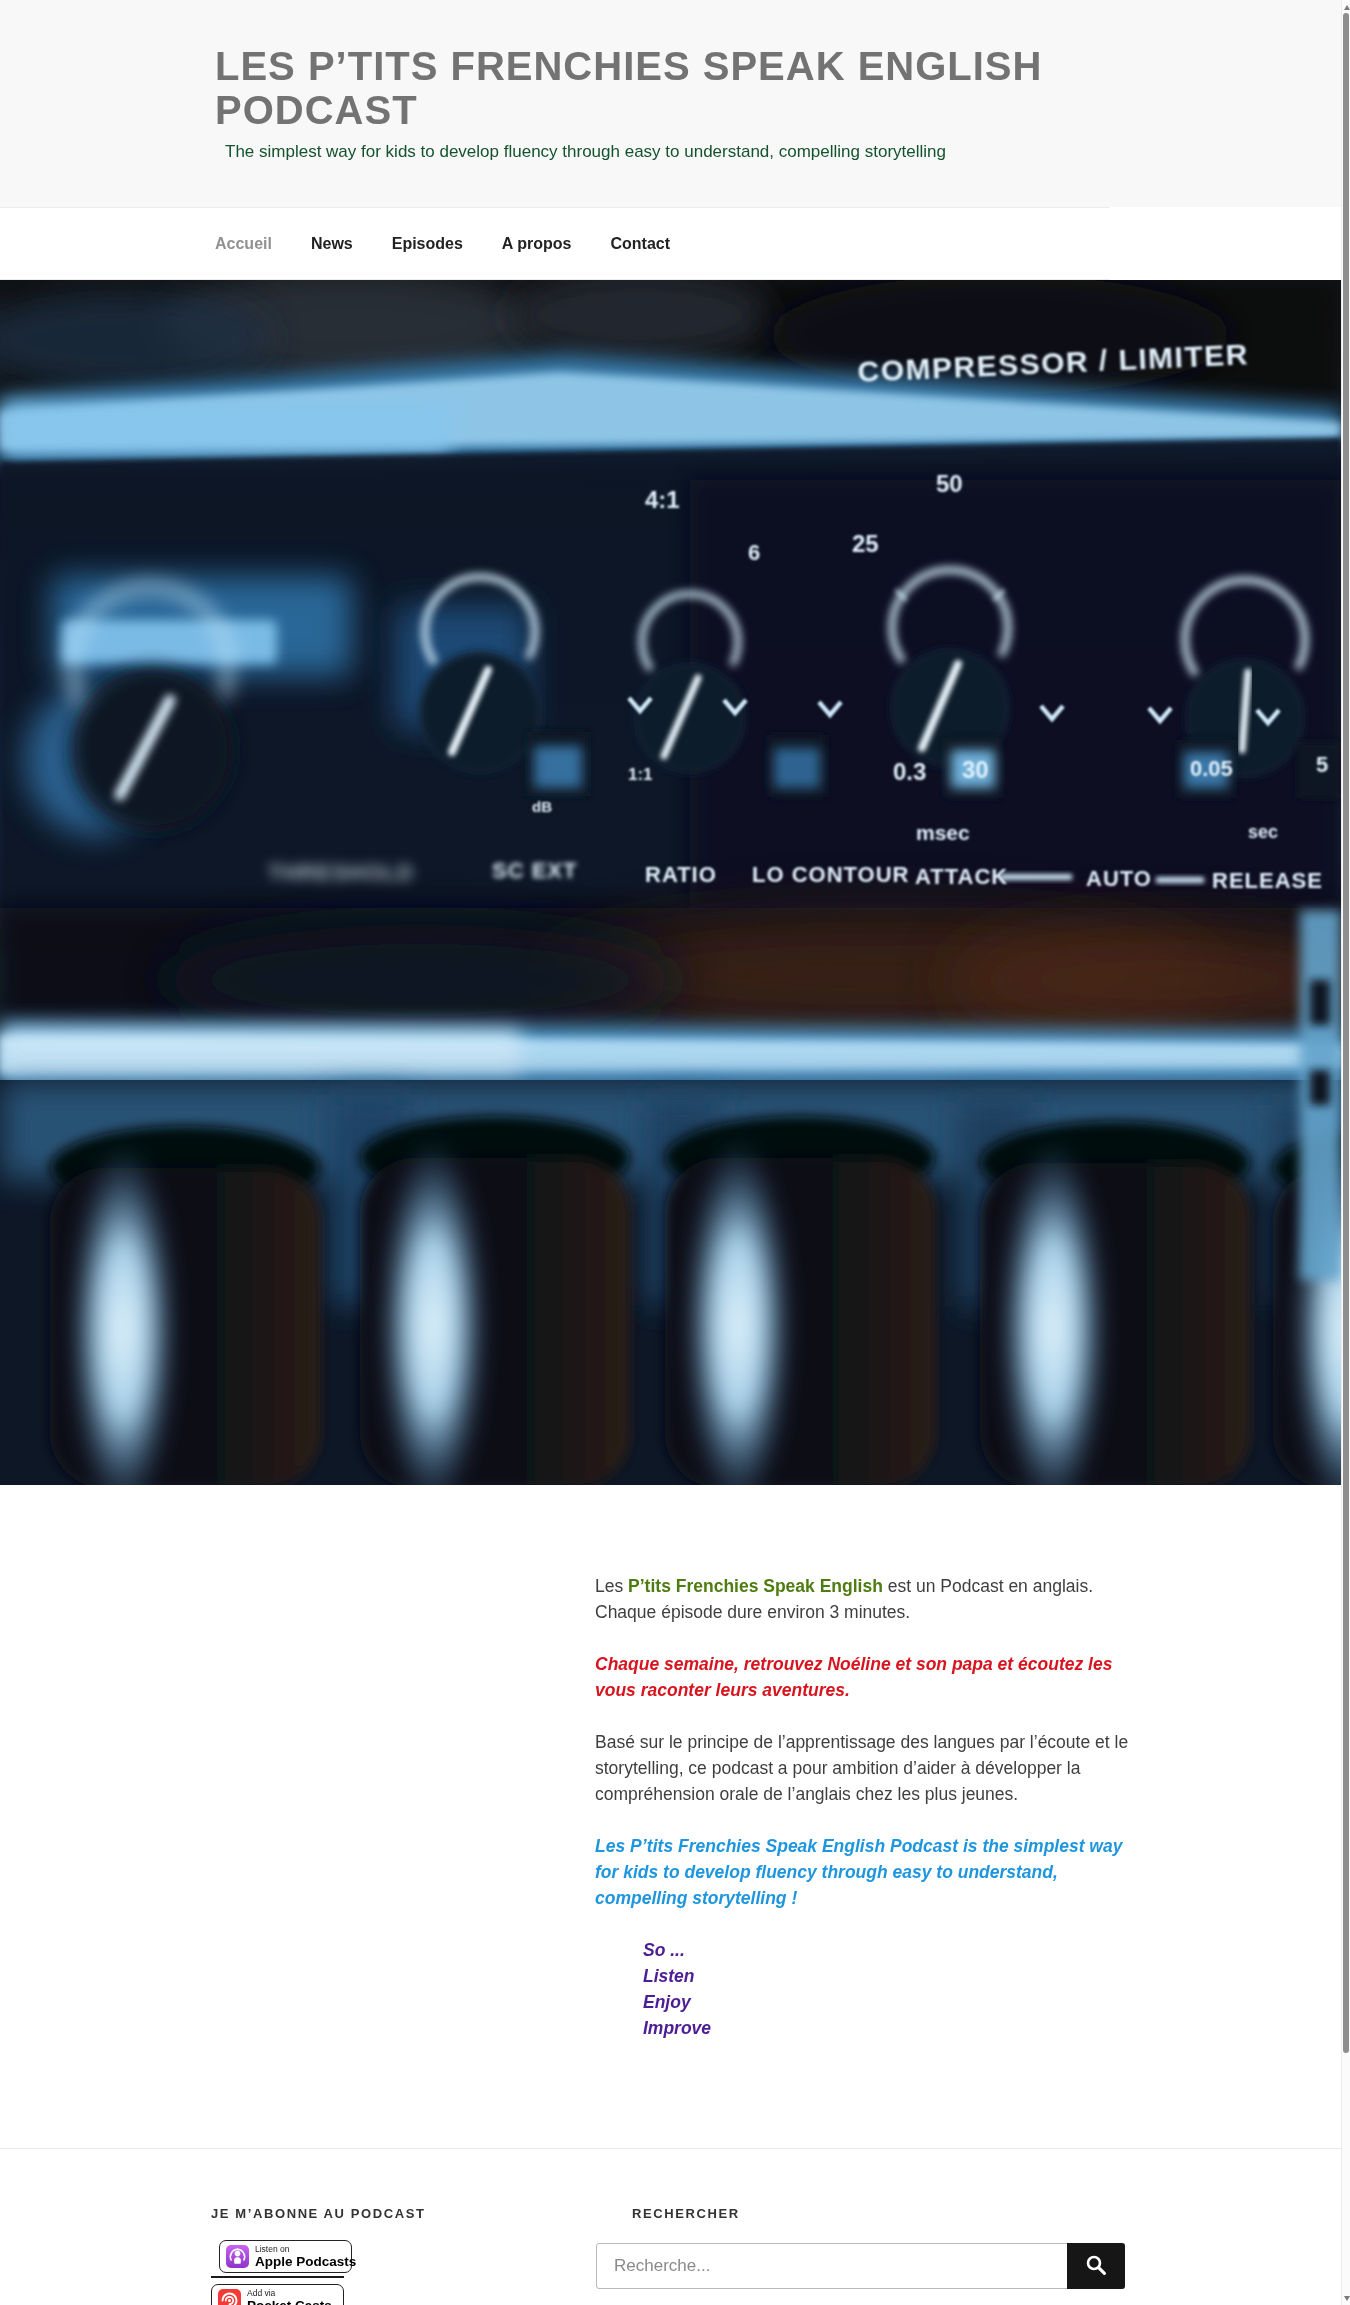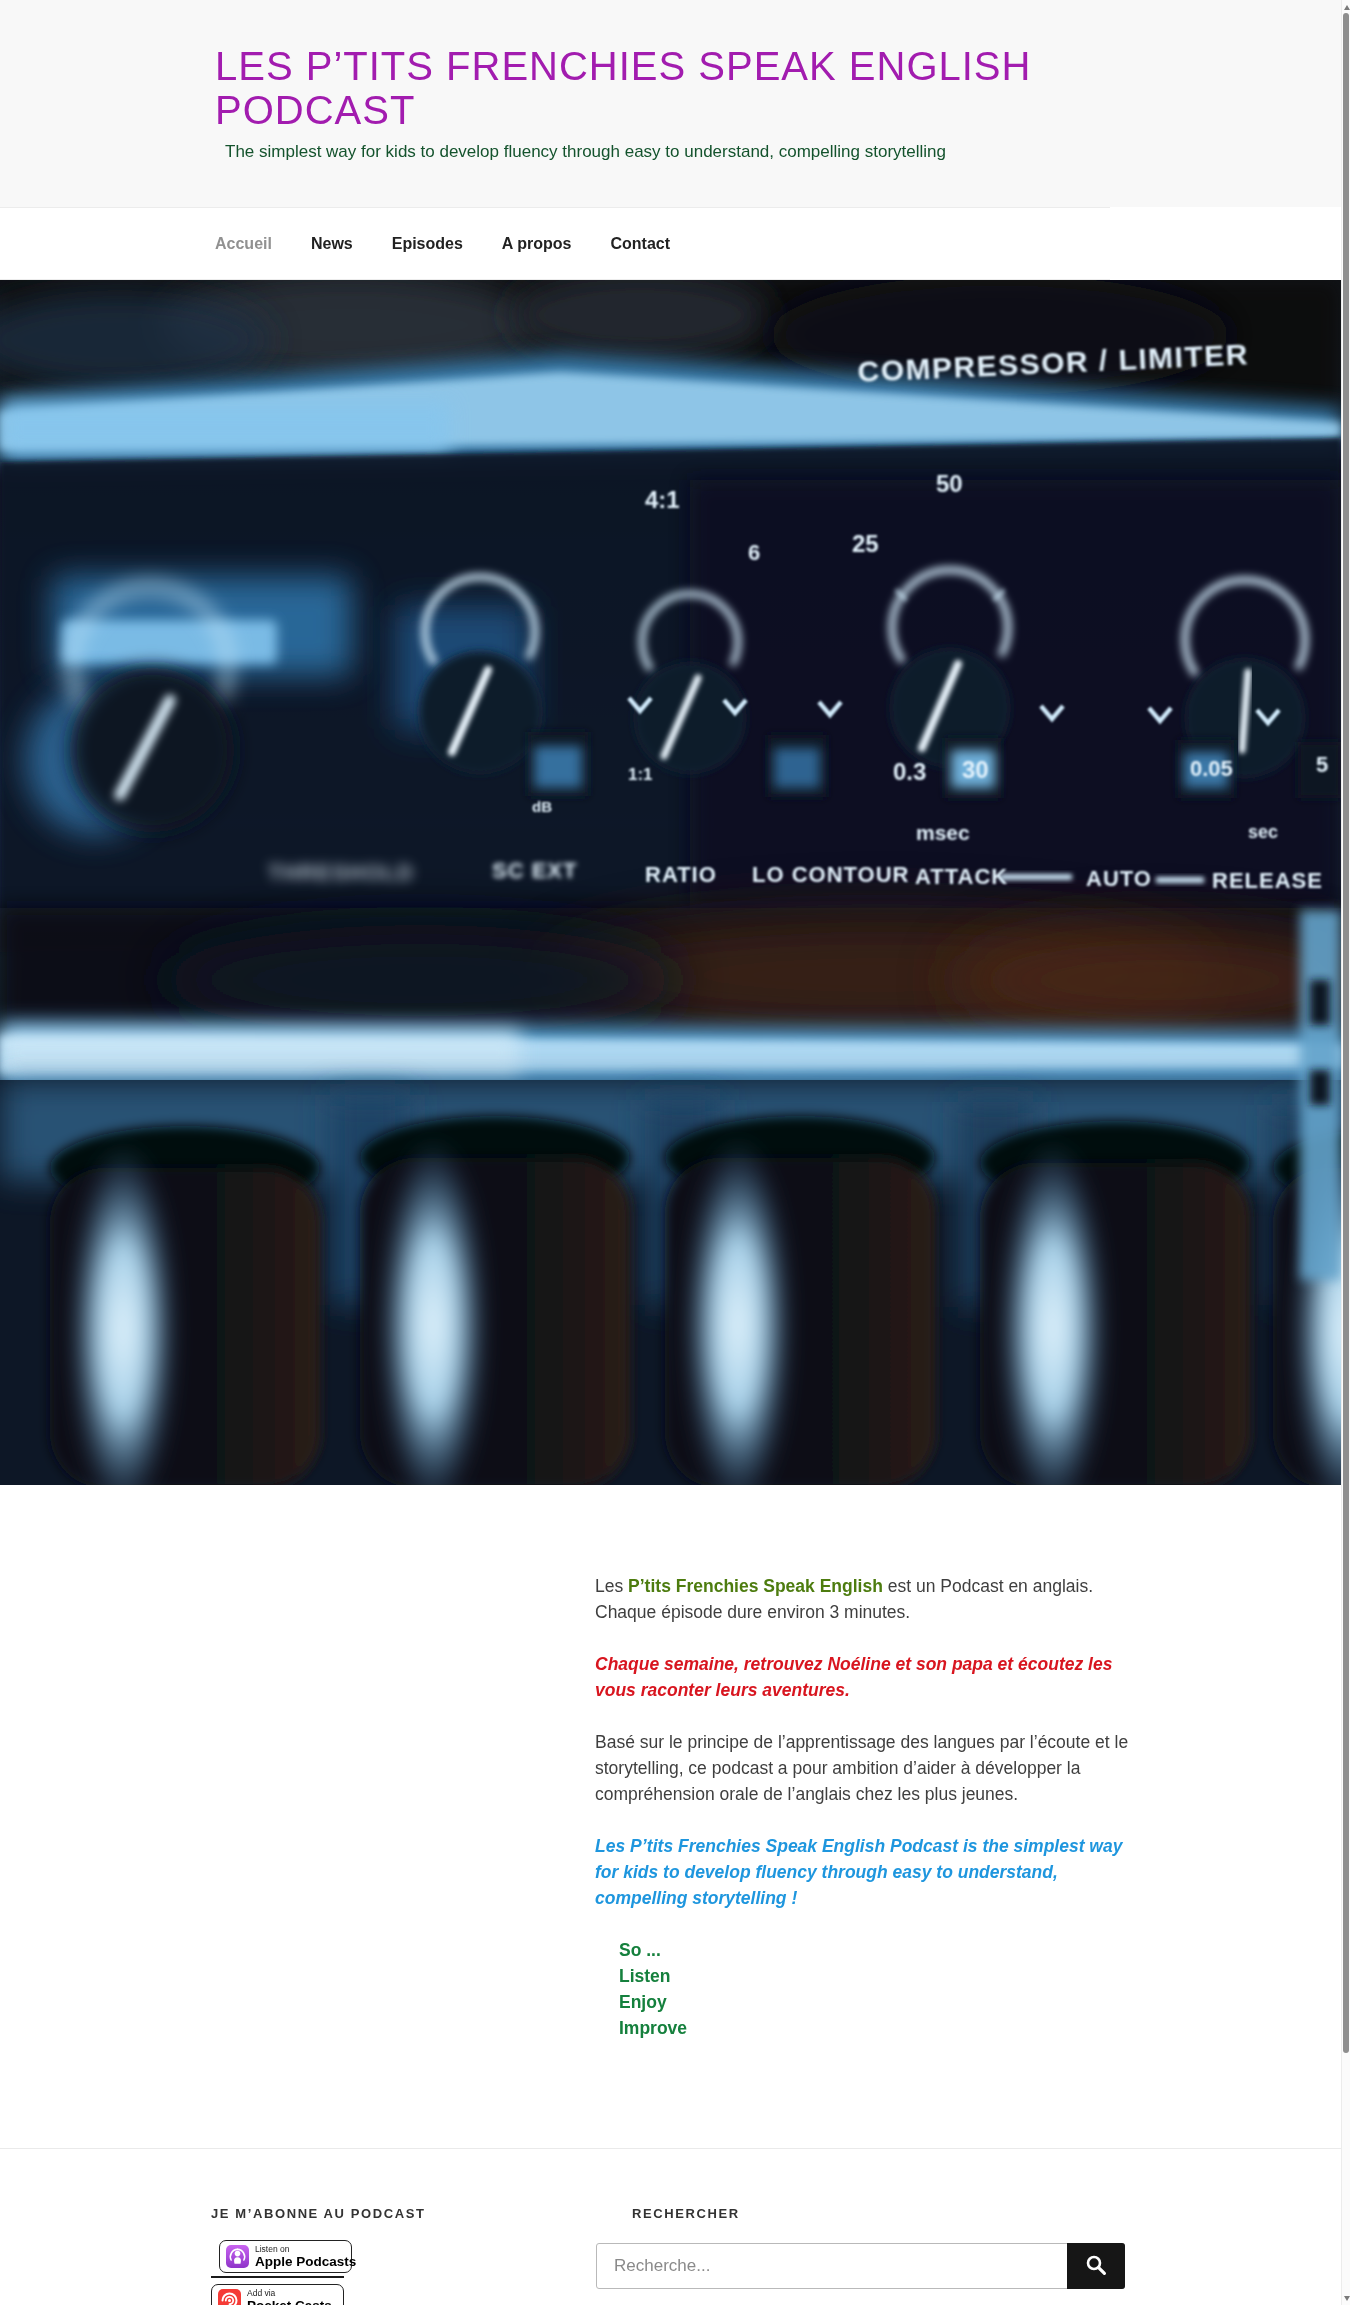--- a/index.html
+++ b/index.html
@@ -3,42 +3,42 @@
 <meta charset="utf-8">
 <style>
   html,body{margin:0;padding:0;background:#e9e9e9;}
   *{box-sizing:border-box;}
   .page{position:relative;width:1350px;height:2305px;margin:0 auto;background:#fff;overflow:hidden;
         font-family:"Liberation Sans",sans-serif;}
 
   
   .site-header{position:absolute;left:0;top:0;width:1350px;height:207px;background:#f8f8f8;}
   .site-title{position:absolute;left:215px;top:44px;width:900px;margin:0;
-              font-size:40px;line-height:44px;font-weight:400;letter-spacing:1px;color:#a21caf;cursor:pointer;}
+              font-size:40px;line-height:44px;font-weight:700;letter-spacing:1px;color:#737373;cursor:pointer;}
   .site-tagline{position:absolute;left:217px;top:134px;margin:8px;font-size:17px;color:#14532d;font-weight:400;}
 
   
   .top-nav{position:absolute;left:0;top:207px;width:1110px;height:73px;background:#fff;
            border-top:1px solid #ececec;border-bottom:1px solid #ececec;}
   .top-nav ul{list-style:none;margin:0;padding:0 0 0 215px;height:100%;display:flex;align-items:center;gap:39px;}
   .top-nav a{font-size:16px;font-weight:700;color:#222;text-decoration:none;cursor:pointer;}
   .top-nav a.current{color:#919191;}
 
   
   .hero{position:absolute;left:0;top:280px;width:1341px;height:1205px;overflow:hidden;background:#0c1726;}
   .hero svg{display:block;}
   .hero text{font-family:"Liberation Sans",sans-serif;font-weight:700;fill:#e2f1fb;}
 
   
   .content{position:absolute;left:595px;top:1573px;width:536px;font-size:17.5px;line-height:26px;color:#3f3f3f;}
   .content p{margin:0 0 26px 0;}
   .content strong.blue{color:#4d7c0f;font-weight:700;}
   .content .em-red{color:#d8151f;font-weight:700;font-style:italic;}
   .content .em-blue{color:#1e96de;font-weight:700;font-style:italic;}
-  .so-list{margin:0 0 26px 24px;color:#15803d;font-weight:700;}
+  .so-list{margin:0 0 26px 48px;color:#4c1d95;font-weight:700;font-style:italic;}
   .so-list span{display:block;}
 
   
   .site-footer{position:absolute;left:0;top:2148px;width:1341px;height:157px;background:#fff;border-top:1px solid #eaeaea;}
   .widget-title{position:absolute;margin:0;font-size:13px;font-weight:700;letter-spacing:1.6px;color:#333;}
   #subscribe-title{left:211px;top:57px;}
   #search-title{left:596px;top:57px;padding-left:36px;}
 
   .badge{position:absolute;left:211px;width:133px;height:33px;border:1.5px solid #222;border-radius:7px;
          background:#fff;display:flex;align-items:center;padding:0 6px;gap:6px;cursor:pointer;}

